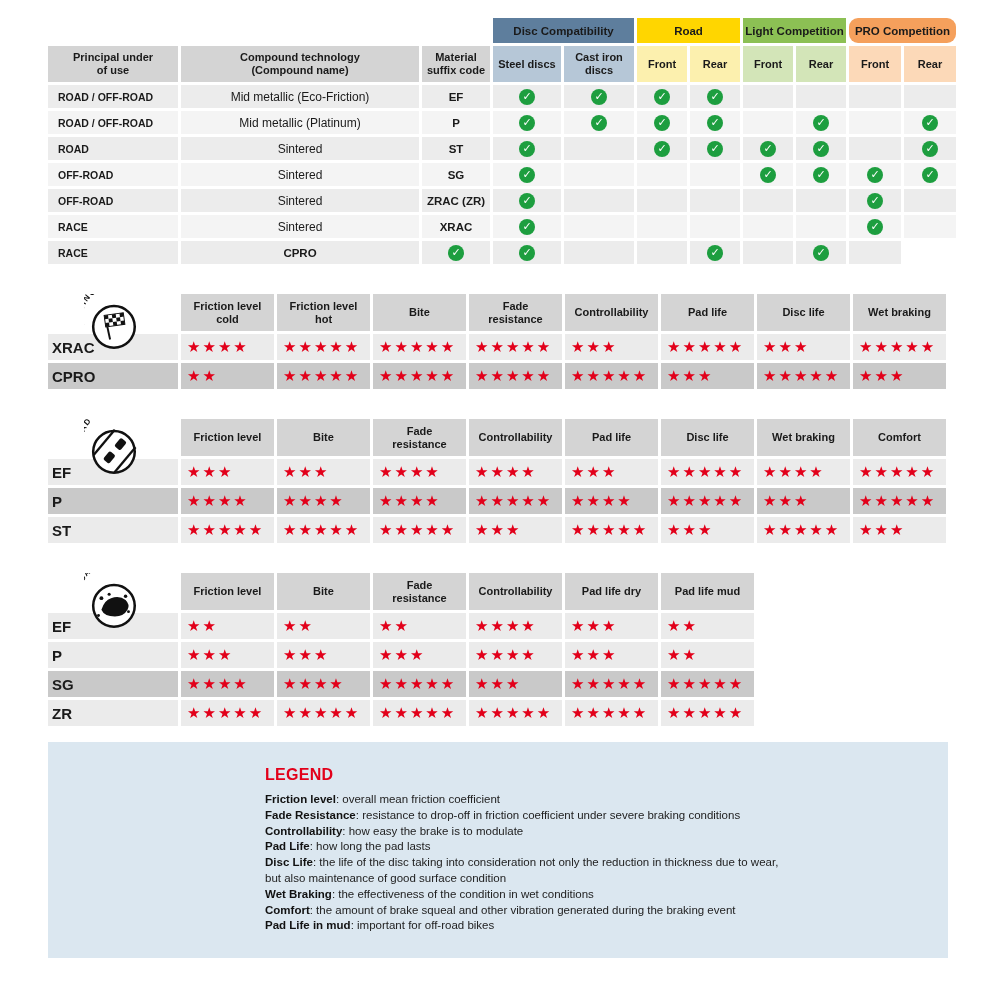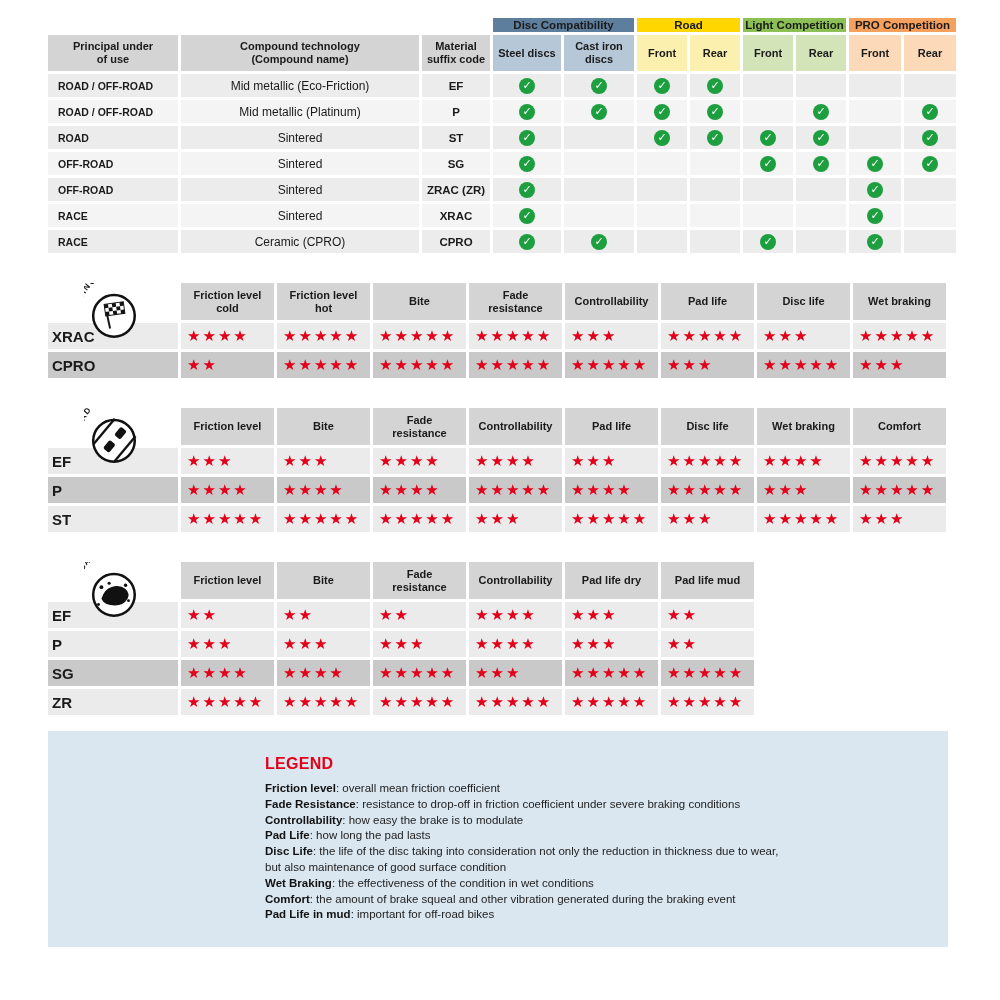--- a/index.html
+++ b/index.html
@@ -9,27 +9,27 @@
 
   
   .compat-grid {
     display: grid;
     grid-template-columns: 130px 238px 68px 68px 70px 50px 50px 50px 50px 52px 52px;
     gap: 3px;
   }
   .gh-spacer { grid-column: 1 / span 3; }
   .group-h {
     grid-column: span 2;
-    height: 14px; display: flex; align-items: center; justify-content: center;
+    height: 25px; display: flex; align-items: center; justify-content: center;
     font-size: 11.5px; font-weight: bold;
   }
   .group-h.disc  { background: var(--disc-header,  #5e7e9d); }
   .group-h.road  { background: var(--road-header,  #ffd600); }
   .group-h.light { background: var(--light-header, #8cc054); text-align: center; }
-  .group-h.pro   { background: var(--pro-header,   #f5a05c); }
+  .group-h.pro   { background: var(--pro-header,   #f5a05c); border-radius: 9px; }
 
   .col-h {
     height: 36px; display: flex; align-items: center; justify-content: center;
     text-align: center; font-size: 11px; font-weight: bold; line-height: 1.18; padding: 2px 4px;
   }
   .col-h.base     { background: #d4d4d4; }
   .col-h.c1       { padding: 2px 24px; }
   .col-h.c2       { padding: 2px 40px; }
   .col-h.disc-sub  { background: var(--disc-subheader,  #b6c7d7); }
   .col-h.road-sub  { background: var(--road-subheader,  #fcf0ae); }
@@ -215,21 +215,20 @@
         <div class="cell center even"></div>
         <div class="cell center even"></div>
         <div class="cell center even"></div>
         <div class="cell center even"></div>
         <div class="cell center even"></div>
         <div class="cell center even">
           <span class="chk">✓</span>
         </div>
         <div class="cell center even"></div>
         <div class="cell use-cell odd">RACE</div>
-        <div class="cell center odd">Ceramic (CPRO)</div>
         <div class="cell center code-cell odd">CPRO</div>
         <div class="cell center odd">
           <span class="chk">✓</span>
         </div>
         <div class="cell center odd">
           <span class="chk">✓</span>
         </div>
         <div class="cell center odd"></div>
         <div class="cell center odd"></div>
         <div class="cell center odd">

